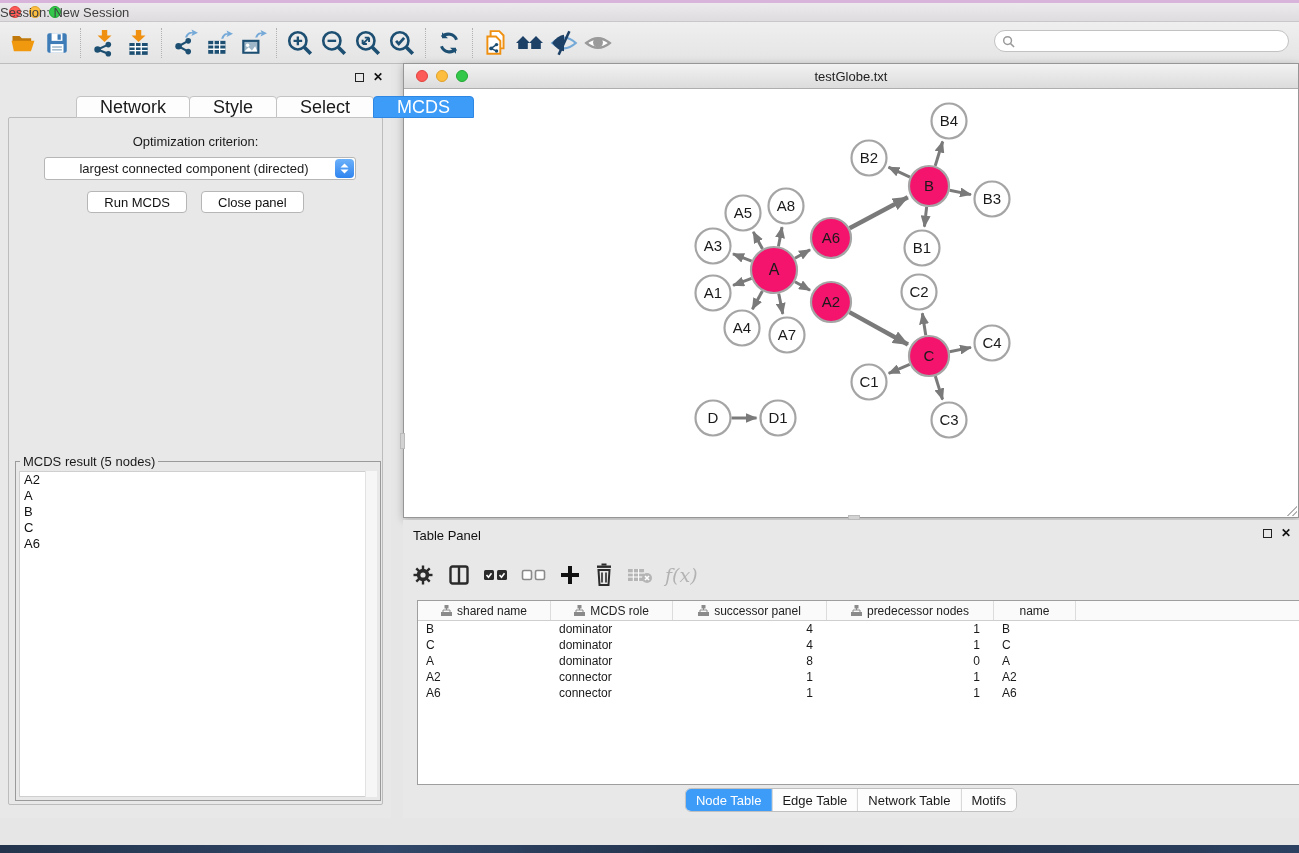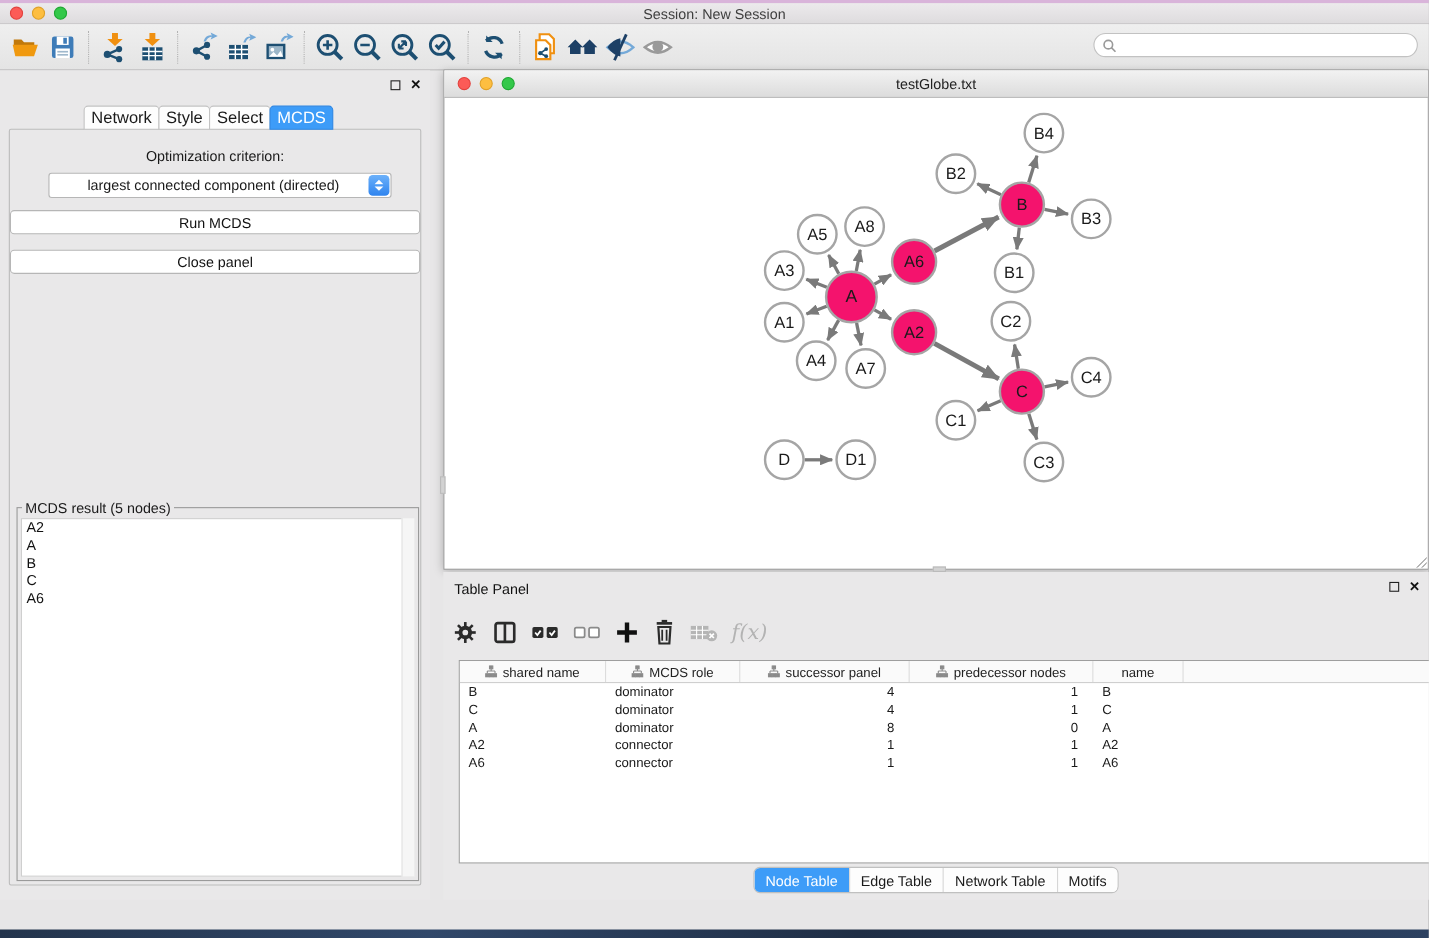--- a/index.html
+++ b/index.html
@@ -11,55 +11,55 @@
   
   .top-strip { position:absolute; left:0; top:0; width:100%; height:3px; background:#d9b4da; }
   .titlebar { position:absolute; left:0; top:3px; width:100%; height:19px;
               background:linear-gradient(#eceaec,#dedcde); border-bottom:1px solid #c9c7c9;
               display:flex; align-items:center; }
   .traffic { display:flex; gap:8px; margin-left:9px; }
   .tl { width:12px; height:12px; border-radius:50%; }
   .tl.red { background:#fc5b57; border:1px solid #e2423e; }
   .tl.yel { background:#fdbe40; border:1px solid #e0a128; }
   .tl.grn { background:#34c84a; border:1px solid #1fa833; }
-  .titlebar .win-title { position:absolute; left:0; right:0; text-align:center; font-size:13px; color:#3f3f3f; }
+  .titlebar .win-title { position:absolute; left:0; right:0; text-align:left; font-size:13px; color:#3f3f3f; }
 
   .toolbar { position:absolute; left:0; top:22px; width:100%; height:42px;
              background:linear-gradient(#efefef,#e4e4e4); border-bottom:1px solid #bdbdbd;
              display:flex; align-items:center; }
   .icon-btn { width:34px; height:34px; display:flex; align-items:center; justify-content:center; cursor:default; }
   .tsep { width:0; height:30px; border-left:1px dotted #b2b2b2; margin:0 6px; }
   .searchbox { position:absolute; right:10px; top:8px; width:295px; height:22px; background:#fff;
                border:1px solid #c2c2c2; border-radius:12px; display:flex; align-items:center; padding-left:7px; }
   .searchbox input { border:none; outline:none; flex:1; font-size:12px; background:transparent; margin-left:5px; }
 
   
   .control-panel { position:absolute; left:0; top:64px; width:391px; height:754px; background:#e9e8e9; }
   .panel-head { position:absolute; left:0; top:0; width:100%; height:30px; display:flex; align-items:center; }
   .panel-head .ptitle { font-size:13px; margin-left:10px; color:#111; }
   .winctl { position:absolute; right:8px; top:8px; display:flex; gap:9px; align-items:center; }
   .float-box { width:9px; height:9px; border:1.5px solid #222; display:inline-block; }
   .close-x { font-size:12px; font-weight:bold; color:#111; line-height:10px; }
 
   .cp-tabs { position:absolute; left:77px; top:32px; display:flex; z-index:3; }
-  .cp-tab { height:22px; padding:0 6px; background:#fdfdfd; border:1px solid #c3c3c3; margin-left:-1px;
-            border-radius:4px 4px 0 0; font-size:15px; display:flex; align-items:center; color:#1a1a1a; }
+  .cp-tab { height:22px; padding:0 23px; background:#fdfdfd; border:1px solid #c3c3c3; margin-left:-1px;
+            border-radius:4px 4px 0 0; font-size:18px; display:flex; align-items:center; color:#1a1a1a; }
   .cp-tab.active { background:#3d9cf8; border-color:#2f87e4; color:#fff; }
 
   .panel-box { position:absolute; left:8px; top:53px; width:375px; height:688px;
                border:1px solid #bcbcbc; background:#e9e8e9; border-radius:2px; }
   .opt-label { position:absolute; left:0; width:100%; top:16px; text-align:center; font-size:13px; }
   .criterion { position:absolute; left:35px; top:39px; width:312px; height:23px; background:#fff;
                border:1px solid #b6b6b6; border-radius:3px; display:flex; align-items:center; font-size:13px; }
   .criterion .sel-text { flex:1; padding-left:8px; white-space:nowrap;text-align:center; }
   .stepper { width:19px; height:19px; margin-right:1px; border-radius:4px;
              background:linear-gradient(#6cb1fa,#2f84ef); display:flex; flex-direction:column;
              align-items:center; justify-content:center; gap:1px; }
   .stepper svg { display:block; }
-  .cp-buttons { position:absolute; left:0; top:73px; width:100%; display:flex; justify-content:center; gap:14px;flex-direction:column; }
+  .cp-buttons { position:absolute; left:0; top:73px; width:100%; display:flex; justify-content:center; gap:14px; }
   .mac-btn { height:22px; padding:0 16px; background:#fff; border:1px solid #b6b6b6; border-radius:4px;
              font-size:13px; font-family:"Liberation Sans",sans-serif; color:#111; }
 
   .mcds-fieldset { position:absolute; left:6px; top:336px; width:366px; height:347px;
                    border:1px solid #9a9a9a; background:#e9e8e9; }
   .mcds-fieldset legend { font-size:13px; margin-left:4px; padding:0 3px; }
   .mcds-list { position:absolute; left:3px; top:2px; right:3px; bottom:3px; background:#fff;
                border:1px solid #cfcfcf; overflow:hidden; }
   .mcds-scroll { position:absolute; right:0; top:0; bottom:0; width:12px; background:#f6f6f6; border-left:1px solid #e2e2e2; }
   .mcds-item { font-size:13px; line-height:16px; padding-left:4px; color:#111; }

